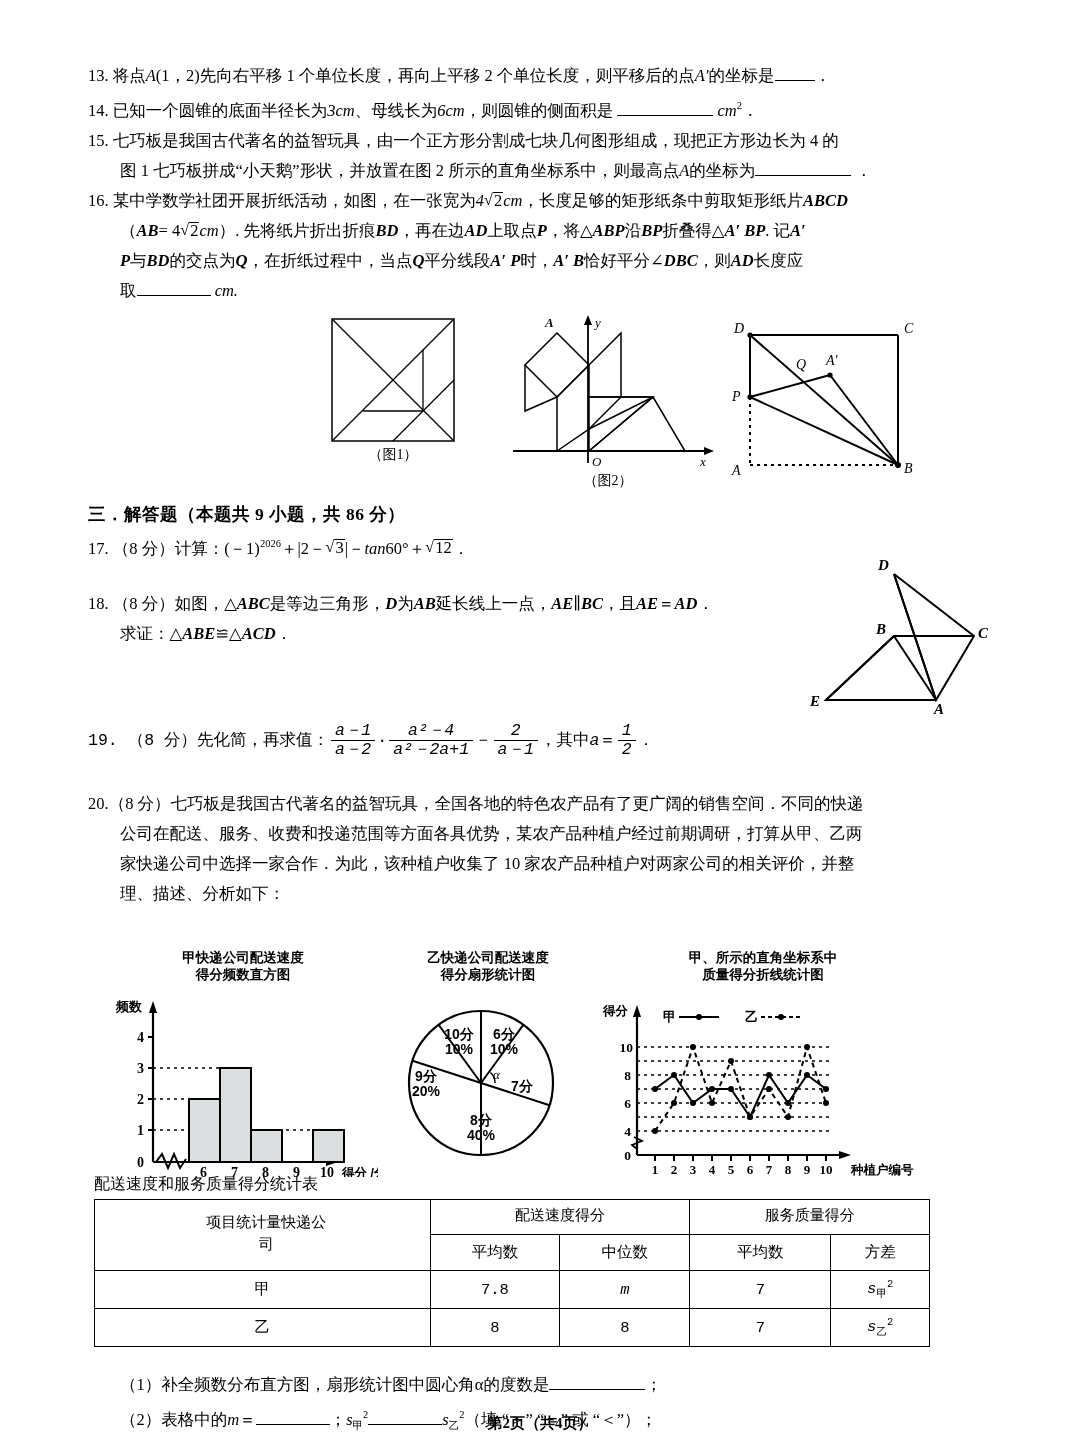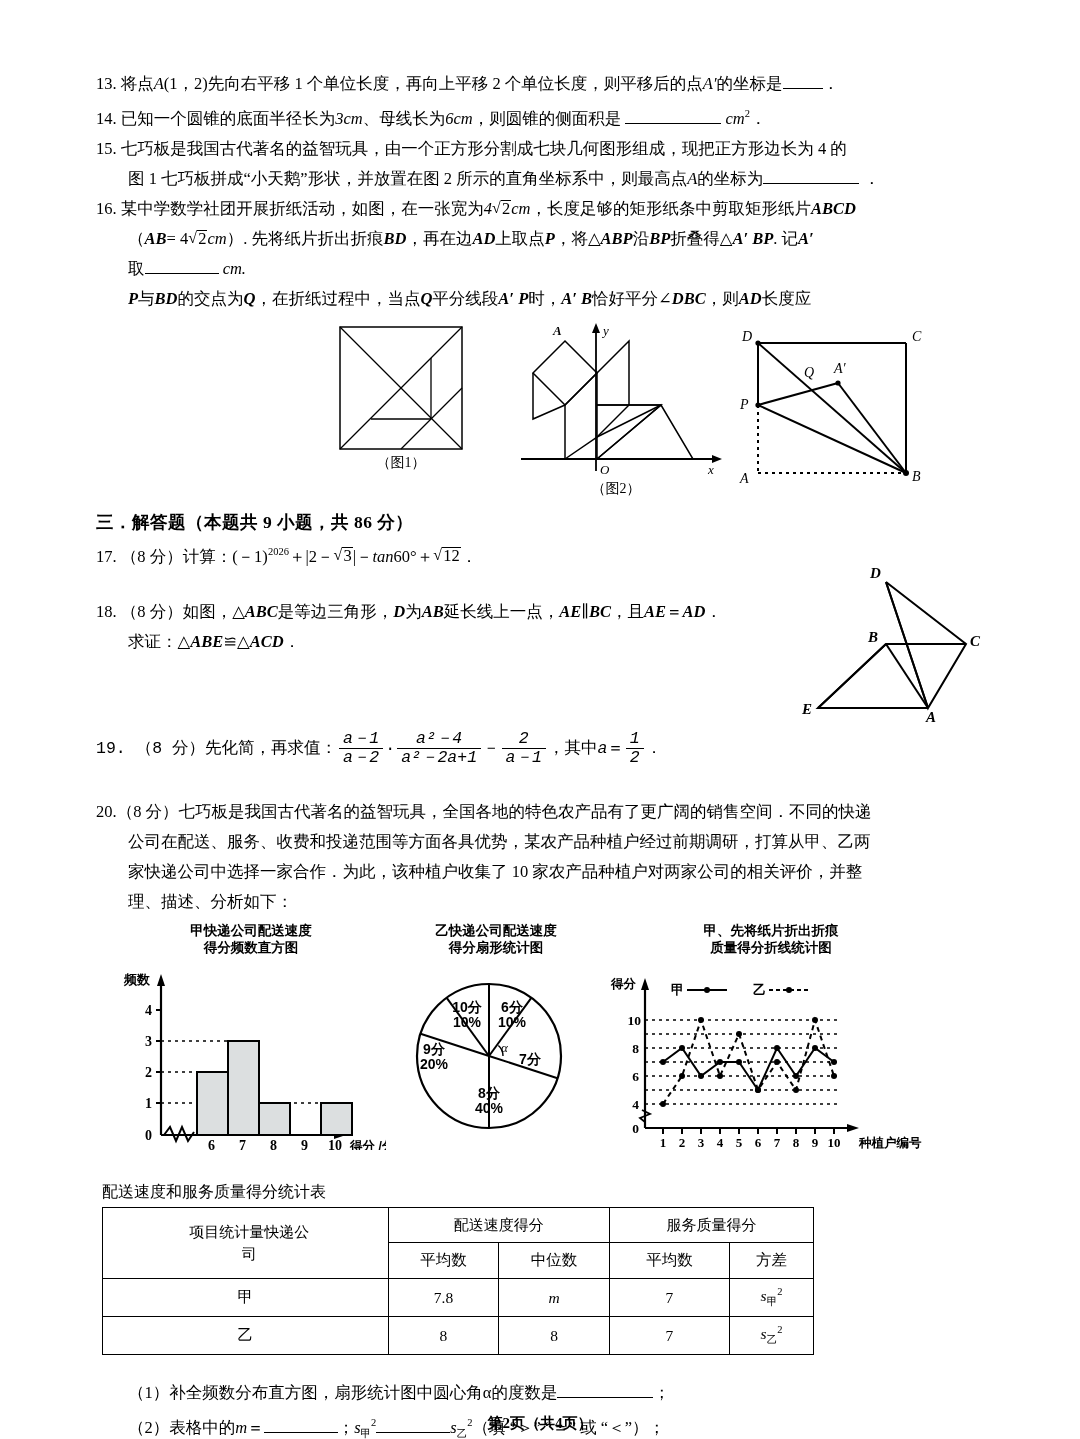--- a/index.html
+++ b/index.html
@@ -4,21 +4,21 @@
 <style>
   html,body{margin:0;padding:0;}
   body{
     width:1080px;height:1439px;
     background:#ffffff;
     font-family:"Liberation Serif","DejaVu Serif",serif;
     color:#000;
     position:relative;
     overflow:hidden;
   }
-  .page{position:relative;width:1080px;height:1439px;padding:8px;box-sizing:border-box;}
+  .page{position:relative;width:1080px;height:1439px;padding:0;box-sizing:border-box;}
   .body-wrap{padding:62px 92px 0 88px;}
 
   
   .q{
     font-size:16.5px;
     line-height:28px;
     margin:0 0 2px 0;
     position:relative;
   }
   .q .num{display:inline-block;}
@@ -47,29 +47,30 @@
   .sec-head{font-weight:bold;font-size:17.5px;margin:16px 0 4px 0;letter-spacing:.5px;}
 
   
   .figrow{position:relative;}
   svg{display:block;}
   .fig-cap{text-align:center;font-size:14px;margin-top:1px;}
 
   
   .charts{position:relative;height:250px;margin-top:6px;}
   .chart-title{
-    text-align:center;font-size:13.5px;font-weight:bold;line-height:17px;
+    text-align:center;font-size:13.5px;font-weight:bold;line-height:17px;margin-top:35px;
   }
   .chart-box{position:absolute;top:0;}
 
   
   .table-cap{font-size:16px;margin:10px 0 4px 6px;}
   table.stat{
-    border-collapse:collapse;width:712px;margin-left:6px;
+    border-collapse:collapse;width:836px;margin-left:6px;
     font-size:15.5px;
+    font-family:Liberation Mono, monospace;
   }
   table.stat td,table.stat th{
     border:1.4px solid #000;text-align:center;font-weight:normal;
     padding:7px 2px;
   }
   .hdr-cell{font-size:15px;line-height:20px;}
   .corner{text-align:left;padding-left:10px !important;line-height:22px;}
   .corner .l2{display:block;text-align:center;}
 
   .footer{
@@ -102,24 +103,24 @@
   </div>
 
   <div class="q">
     <span>16.</span>
     <span>某中学数学社团开展折纸活动，如图，在一张宽为</span><span class="it">4</span><span class="rad"><span>2</span></span><span class="it">cm</span><span>，长度足够的矩形纸条中剪取矩形纸片</span><span class="bi">ABCD</span>
   </div>
   <div class="q indent">
     <span>（</span><span class="bi">AB</span><span>= 4</span><span class="rad"><span>2</span></span><span class="it">cm</span><span>）. 先将纸片折出折痕</span><span class="bi">BD</span><span>，再在边</span><span class="bi">AD</span><span>上取点</span><span class="bi">P</span><span>，将△</span><span class="bi">ABP</span><span>沿</span><span class="bi">BP</span><span>折叠得△</span><span class="bi">A′ BP</span><span>. 记</span><span class="bi">A′</span>
   </div>
   <div class="q indent">
+    <span class="bi">P</span><span>与</span><span class="bi">BD</span><span>的交点为</span><span class="bi">Q</span><span>，在折纸过程中，当点</span><span class="bi">Q</span><span>平分线段</span><span class="bi">A′ P</span><span>时，</span><span class="bi">A′ B</span><span>恰好平分∠</span><span class="bi">DBC</span><span>，则</span><span class="bi">AD</span><span>长度应</span>
+  </div>
+  <div class="q indent">
     <span>取</span><span class="fillline fl-med"></span>&nbsp;<span class="it">cm.</span>
-  </div>
-  <div class="q indent">
-    <span class="bi">P</span><span>与</span><span class="bi">BD</span><span>的交点为</span><span class="bi">Q</span><span>，在折纸过程中，当点</span><span class="bi">Q</span><span>平分线段</span><span class="bi">A′ P</span><span>时，</span><span class="bi">A′ B</span><span>恰好平分∠</span><span class="bi">DBC</span><span>，则</span><span class="bi">AD</span><span>长度应</span>
   </div>
 
   <div class="figrow" style="height:175px;margin-top:6px;">
 
     <div style="position:absolute;left:240px;top:4px;">
       <svg width="130" height="130" viewBox="0 0 130 130">
         <rect x="4" y="4" width="122" height="122" fill="none" stroke="#000" stroke-width="1.5"></rect>
         <line x1="4" y1="4" x2="126" y2="126" stroke="#000" stroke-width="1.3"></line>
         <line x1="126" y1="4" x2="4" y2="126" stroke="#000" stroke-width="1.3"></line>
         <line x1="65" y1="126" x2="126" y2="65" stroke="#000" stroke-width="1.3"></line>
@@ -322,21 +323,21 @@
           <text x="63" y="105">20%</text>
         </g>
 
         <path d="M 132 92 A 14 14 0 0 0 127.4 81.6" fill="none" stroke="#000" stroke-width="1.4"></path>
         <text x="130" y="88" font-size="13" font-style="italic" font-family="Liberation Serif, serif">α</text>
       </svg>
     </div>
 
     <div class="chart-box" style="left:505px;width:340px;">
       <div class="chart-title">
-        <span>甲、先将纸片折出折痕</span><br>
+        <span>甲、所示的直角坐标系中</span><br>
         <span>质量得分折线统计图</span>
       </div>
       <svg width="340" height="190" viewBox="0 0 340 190" style="margin-top:4px;">
 
         <line x1="44" y1="168" x2="44" y2="26" stroke="#000" stroke-width="2.2"></line>
         <polygon points="44,18 40,30 48,30" fill="#000"></polygon>
         <line x1="44" y1="168" x2="250" y2="168" stroke="#000" stroke-width="2.2"></line>
         <polygon points="258,168 246,164 246,172" fill="#000"></polygon>
         <text x="10" y="28" font-size="12.5" font-family="Liberation Sans, sans-serif" font-weight="bold">得分</text>
 

